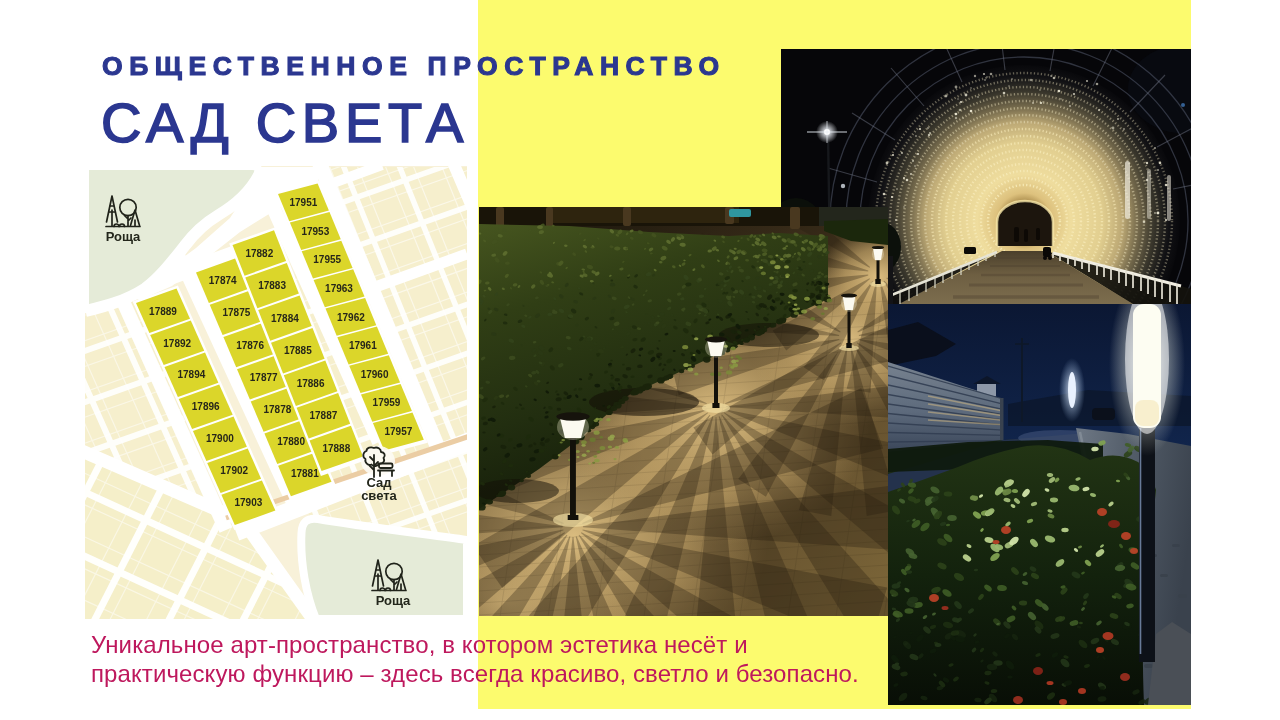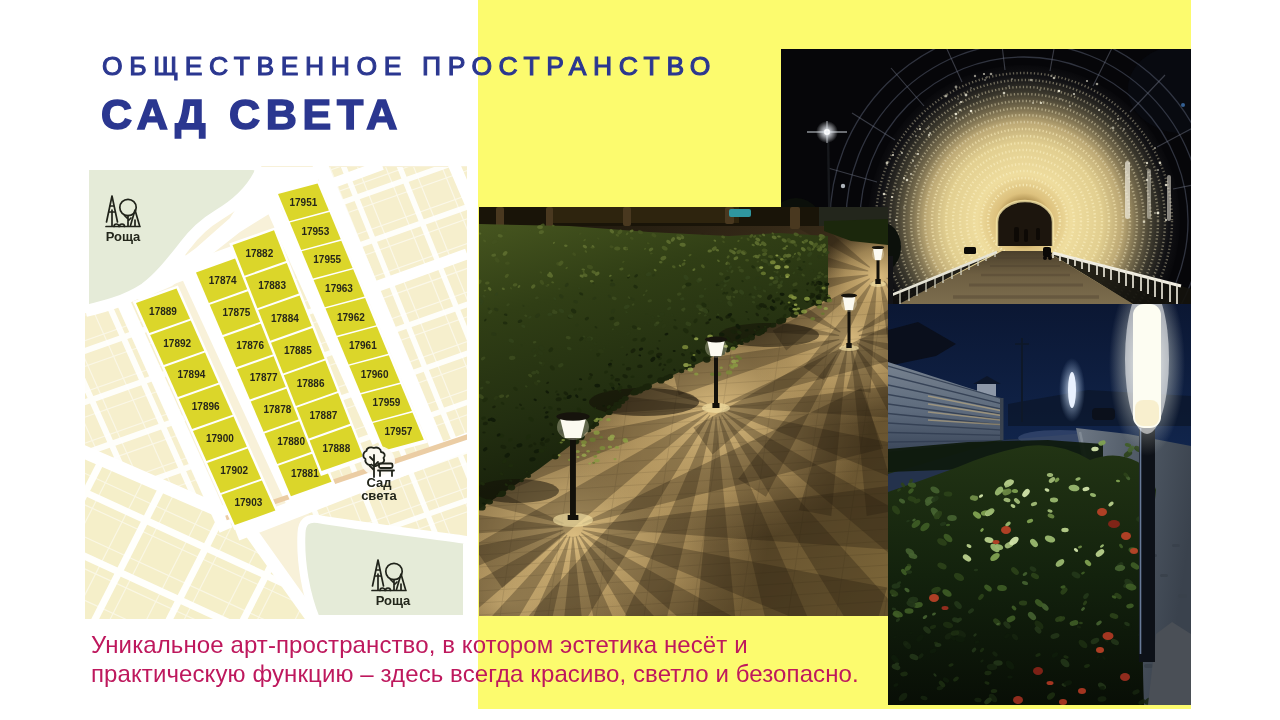--- a/index.html
+++ b/index.html
@@ -2,23 +2,23 @@
 <html><head><meta charset="utf-8">
 <style>
 html,body{margin:0;padding:0}
 body{width:1280px;height:720px;position:relative;background:#ffffff;font-family:"Liberation Sans",sans-serif;overflow:hidden}
 .abs{position:absolute}
 </style></head>
 <body>
 
 <div class="abs" style="left:478px;top:0;width:713px;height:709px;background:#fcfb6e"></div>
 
-<div class="abs" style="left:102px;top:51px;font-weight:normal;color:#2b3790;font-size:26.5px;letter-spacing:6.6px;-webkit-text-stroke:1.1px #2b3790;white-space:nowrap">ОБЩЕСТВЕННОЕ ПРОСТРАНСТВО</div>
-
-<div class="abs" style="left:101px;top:90px;font-weight:bold;color:#2b3790;font-size:43px;letter-spacing:5.7px;-webkit-text-stroke:1.6px #2b3790;white-space:nowrap">САД СВЕТА</div>
+<div class="abs" style="left:102px;top:51px;font-weight:bold;color:#2b3790;font-size:26.5px;letter-spacing:6.6px;-webkit-text-stroke:1.1px #2b3790;white-space:nowrap">ОБЩЕСТВЕННОЕ ПРОСТРАНСТВО</div>
+
+<div class="abs" style="left:101px;top:90px;font-weight:normal;color:#2b3790;font-size:56px;letter-spacing:5.7px;-webkit-text-stroke:1.6px #2b3790;white-space:nowrap">САД СВЕТА</div>
 
 <svg style="position:absolute;left:85px;top:166px" width="385" height="453" viewBox="85 166 385 453">
 <defs>
 <clipPath id="mapclip">
         <rect x="85" y="166" width="382" height="453"></rect>
       </clipPath>
 <clipPath id="cellsBL">
         <polygon points="85,458 242,524 312,619 85,619"></polygon>
       </clipPath>
 <clipPath id="cellsR">

